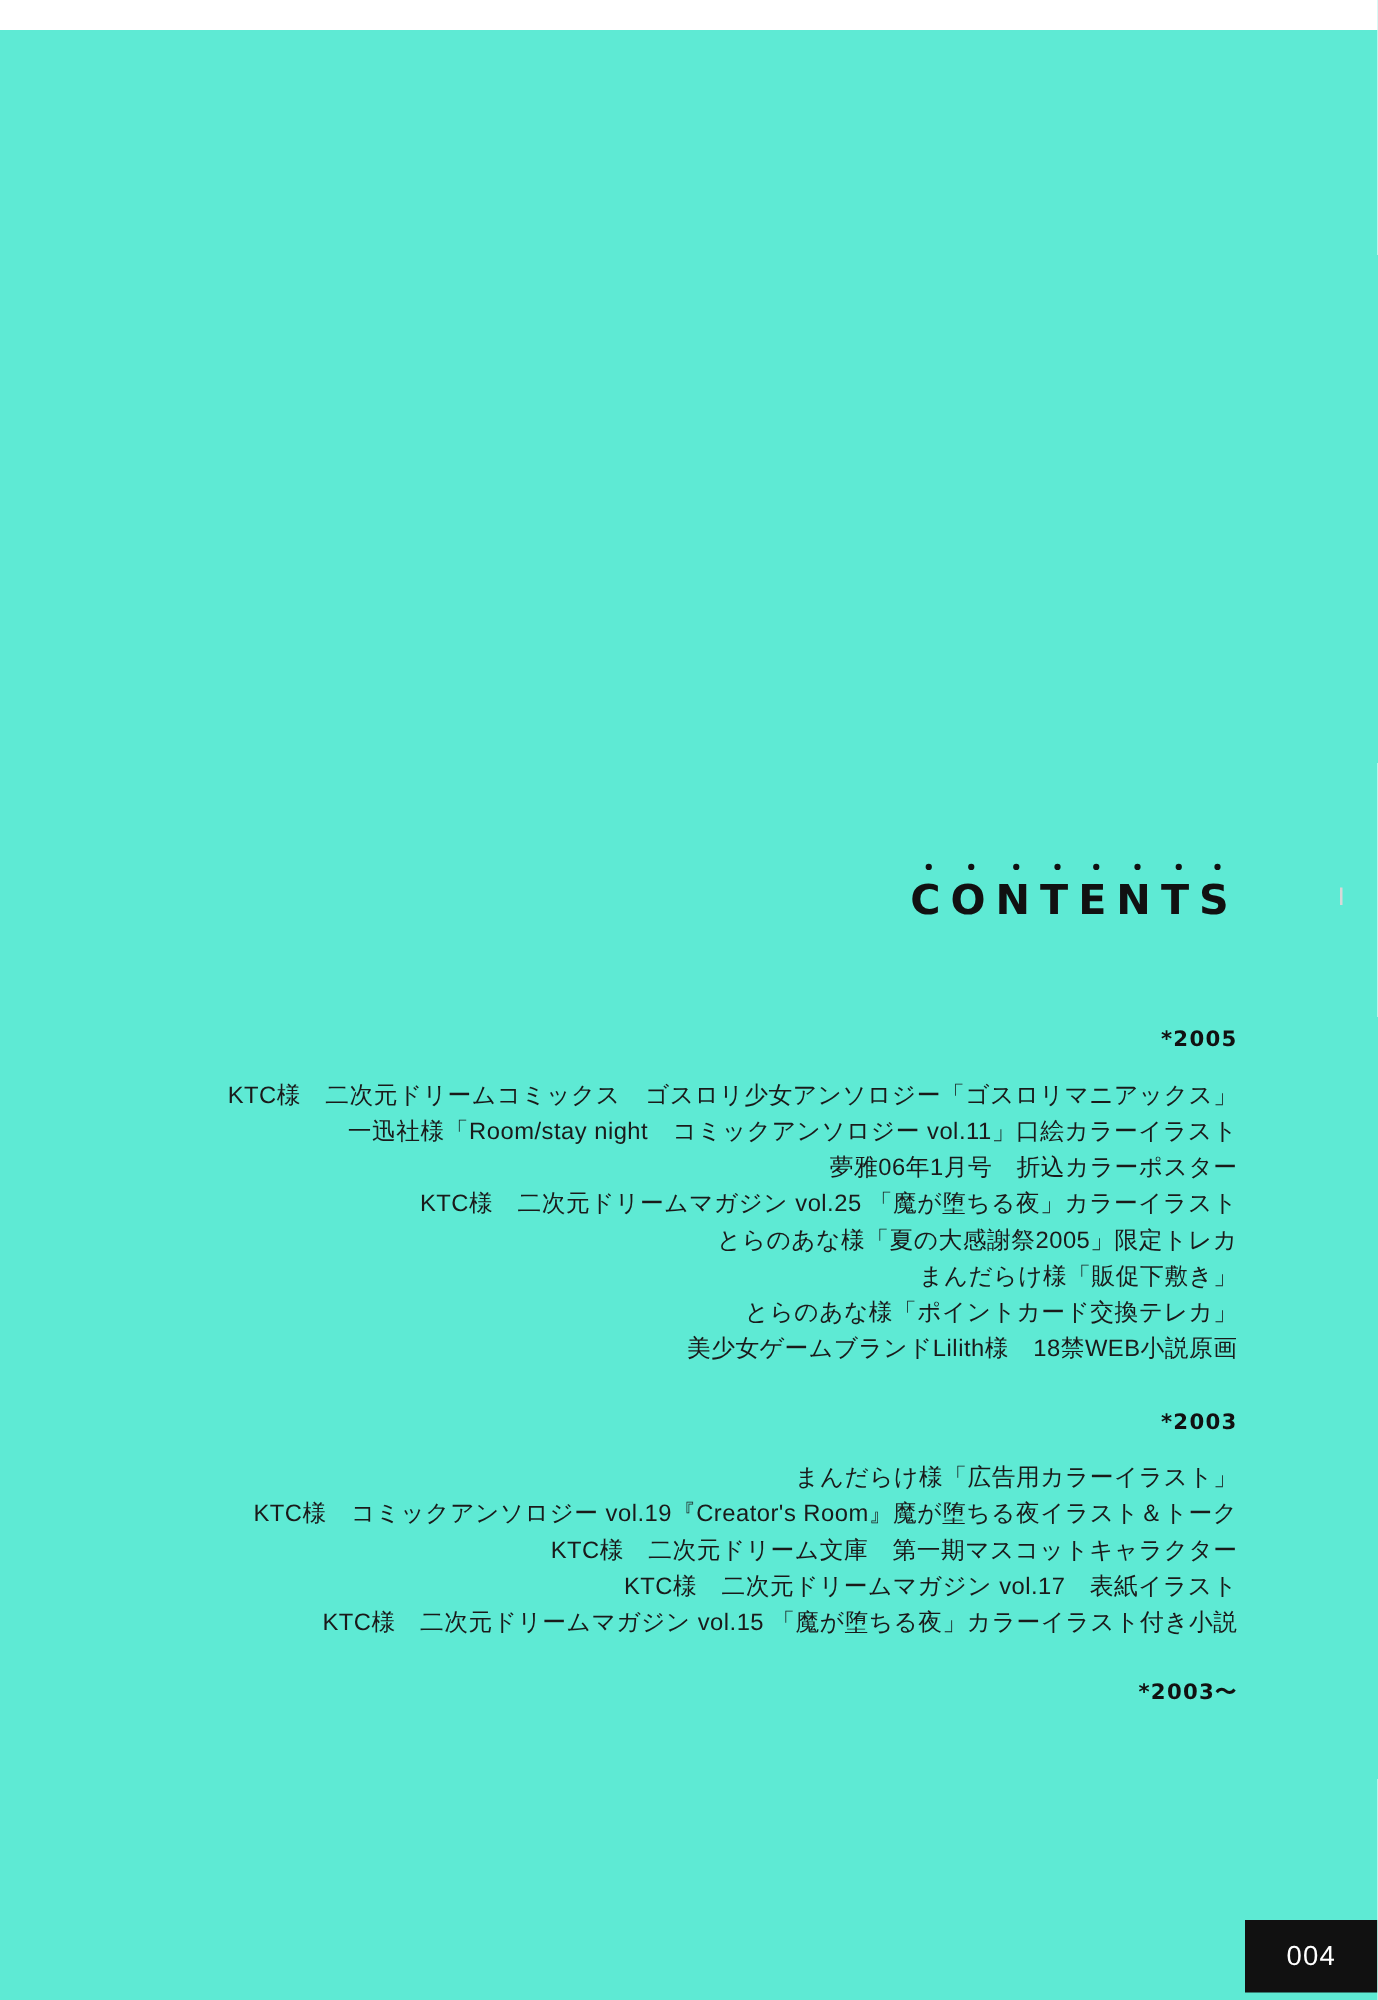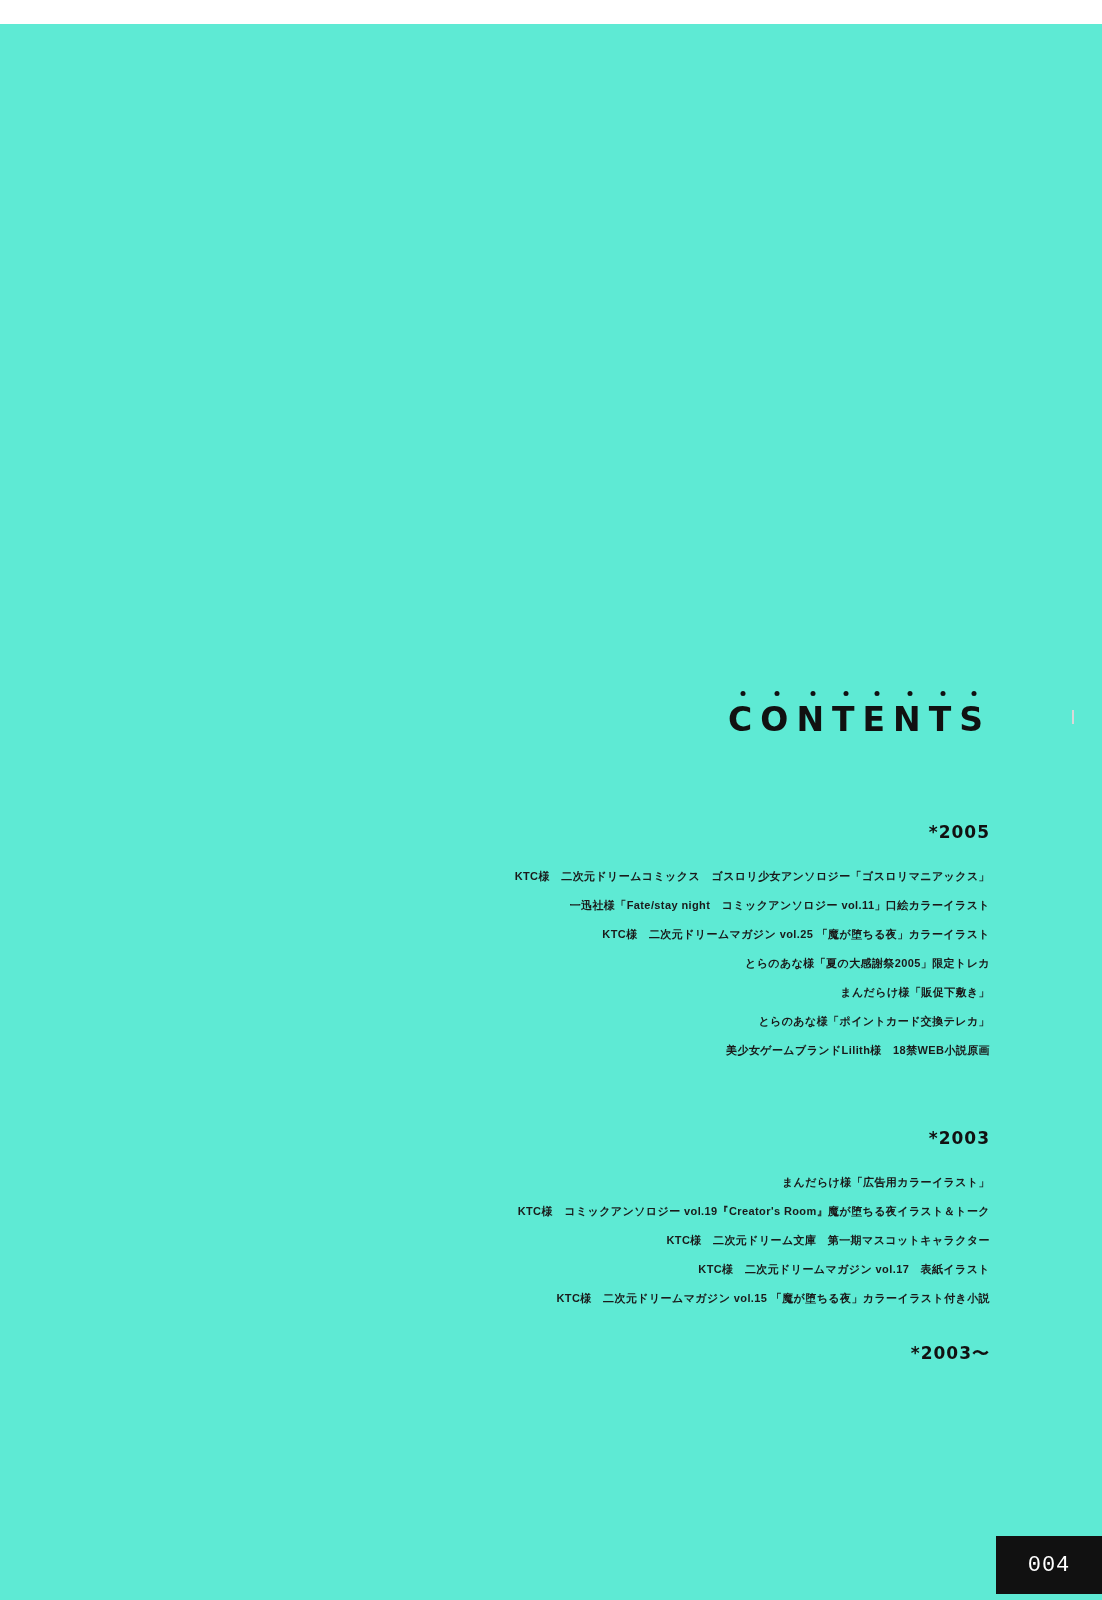--- a/index.html
+++ b/index.html
@@ -57,44 +57,43 @@
   }
   .year {
     font-family: "DejaVu Sans", sans-serif;
     font-size: 17px;
     font-weight: bold;
     letter-spacing: 1px;
     color: #111;
     margin-bottom: 20px;
   }
   .entry {
-    font-size: 11px;
+    font-size: 19px;
     line-height: 29px;
     color: #1a1a1a;
     letter-spacing: 0.4px;
-    font-weight: bold;
   }
 
   #section-2005 { top: 798px; }
   #section-2004 { top: 1104px; }
   #section-2003 { top: 1318px; }
 
   
   .page-number {
     position: absolute;
     right: 0;
     bottom: 30px;
     width: 106px;
     height: 58px;
     background: #111111;
     color: #ffffff;
     display: flex;
     align-items: center;
     justify-content: center;
-    font-family: Liberation Mono, monospace;
+    font-family: Liberation Sans, sans-serif;
     font-size: 22px;
     letter-spacing: 1px;
   }
 
   
   .edge-tick {
     position: absolute;
     right: 28px;
     top: 686px;
     width: 2px;
@@ -109,21 +108,22 @@
 
   <div class="edge-tick"></div>
 
   <div class="contents-heading">
     <span class="ch">C</span><span class="ch">O</span><span class="ch">N</span><span class="ch">T</span><span class="ch">E</span><span class="ch">N</span><span class="ch">T</span><span class="ch">S</span>
   </div>
 
   <div class="section" id="section-2005">
     <div class="year">*2005</div>
     <div class="entry">KTC様　二次元ドリームコミックス　ゴスロリ少女アンソロジー「ゴスロリマニアックス」</div>
-    <div class="entry">一迅社様「Fate/stay night　コミックアンソロジー vol.11」口絵カラーイラスト</div>
+    <div class="entry">一迅社様「Room/stay night　コミックアンソロジー vol.11」口絵カラーイラスト</div>
+    <div class="entry">夢雅06年1月号　折込カラーポスター</div>
     <div class="entry">KTC様　二次元ドリームマガジン vol.25 「魔が堕ちる夜」カラーイラスト</div>
     <div class="entry">とらのあな様「夏の大感謝祭2005」限定トレカ</div>
     <div class="entry">まんだらけ様「販促下敷き」</div>
     <div class="entry">とらのあな様「ポイントカード交換テレカ」</div>
     <div class="entry">美少女ゲームブランドLilith様　18禁WEB小説原画</div>
   </div>
 
   <div class="section" id="section-2004">
     <div class="year">*2003</div>
     <div class="entry">まんだらけ様「広告用カラーイラスト」</div>

